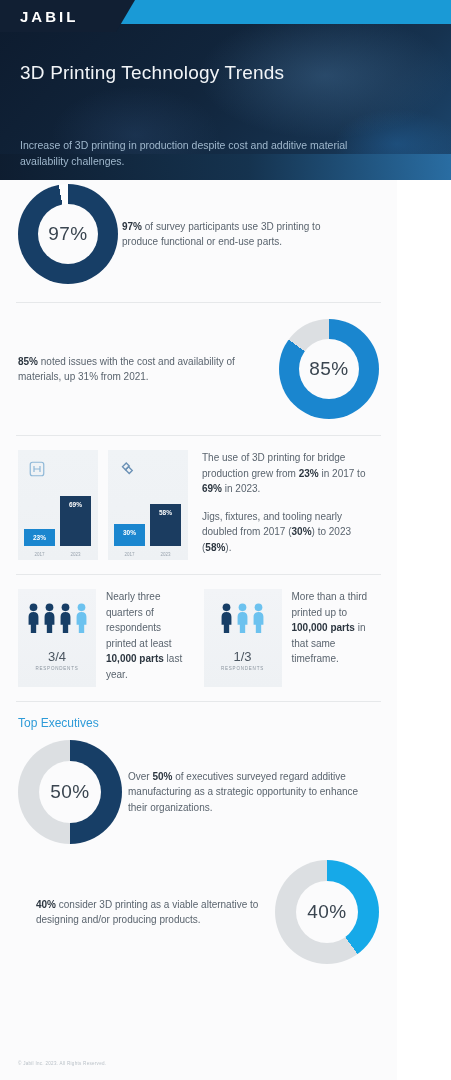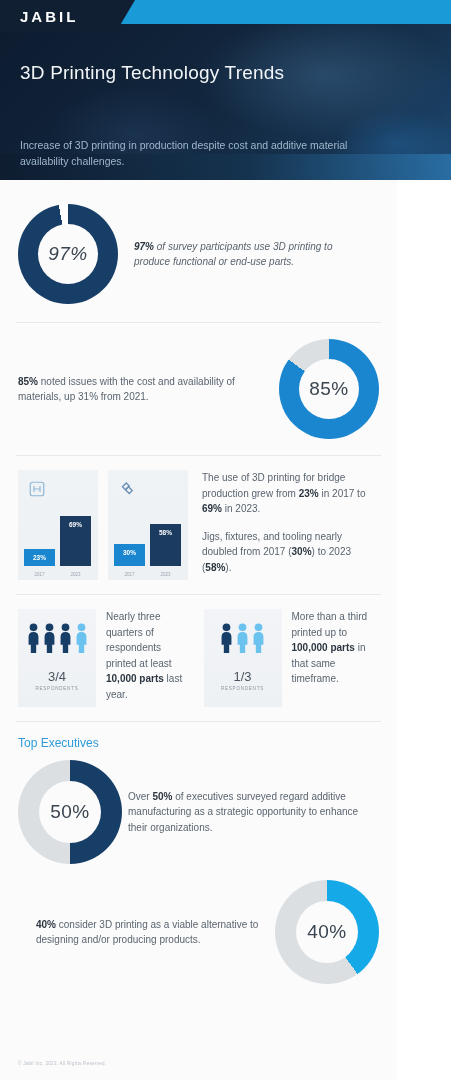--- a/index.html
+++ b/index.html
@@ -122,28 +122,28 @@
   <div class="header">
     <div class="header-photo"></div>
     <div class="top-bar"></div>
     <div class="logo-panel"></div>
     <div class="logo-text">JABIL</div>
     <div class="header-title">3D Printing Technology Trends</div>
     <div class="header-sub">Increase of 3D printing in production despite cost and additive material availability challenges.</div>
     <div class="header-bottom"></div>
   </div>
 
-  <div class="section" style="padding-top:24px;padding-bottom:18px;font-style:italic;">
+  <div class="section" style="padding-top:4px;padding-bottom:18px;">
     <div class="row">
       <div class="donut" id="donut97" style="width: 100px; height: 100px; border-radius: 50%; background: conic-gradient(rgb(23, 62, 102) 0deg, rgb(23, 62, 102) 349.2deg, rgb(255, 255, 255) 349.2deg, rgb(255, 255, 255) 360deg);">
           <div class="donut-hole" style="left: 20px; top: 20px; width: 60px; height: 60px;">
             <div class="donut-label" style="font-size: 19px;">97%</div>
           </div>
         </div>
-      <div class="body-text" id="text97" style="margin-left:16px;width:230px;"><b>97%</b><span> of survey participants use 3D printing to produce functional or end-use parts.</span></div>
+      <div class="body-text" id="text97" style="margin-left:4px;width:230px;"><b>97%</b><span> of survey participants use 3D printing to produce functional or end-use parts.</span></div>
     </div>
   </div>
   <div class="divider"></div>
 
   <div class="section" style="padding-top:16px;padding-bottom:16px;">
     <div class="row">
       <div class="body-text" id="text85" style="width:220px;"><b>85%</b><span> noted issues with the cost and availability of materials, up 31% from 2021.</span></div>
       <div class="donut" id="donut85" style="margin-left: auto; width: 100px; height: 100px; border-radius: 50%; background: conic-gradient(rgb(26, 134, 207) 0deg, rgb(26, 134, 207) 306deg, rgb(220, 223, 226) 306deg, rgb(220, 223, 226) 360deg);">
           <div class="donut-hole" style="left: 20px; top: 20px; width: 60px; height: 60px;">
             <div class="donut-label" style="font-size: 19px;">85%</div>

